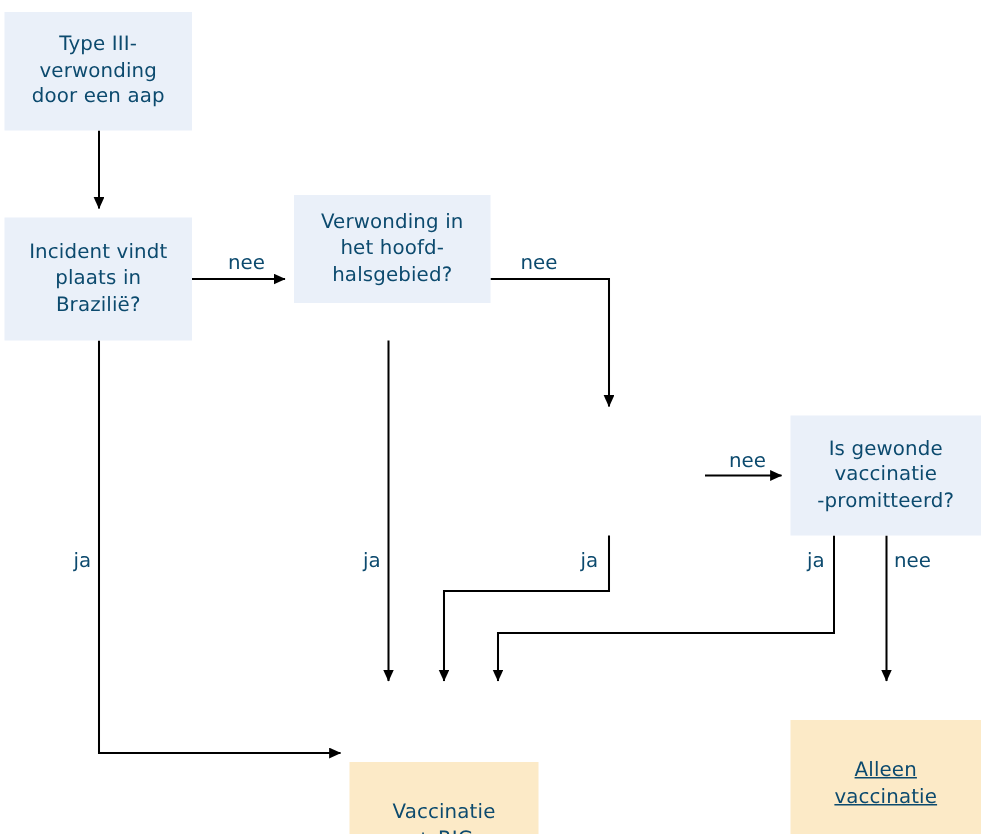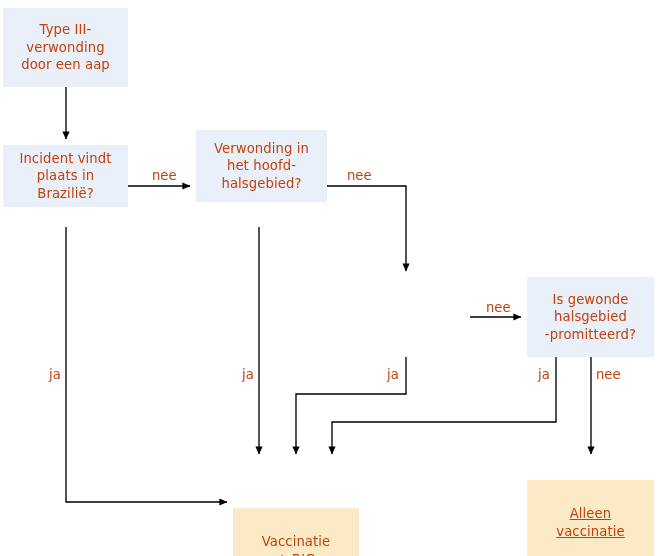--- a/index.html
+++ b/index.html
@@ -24,36 +24,36 @@
   }
   .node {
     position: absolute;
     box-sizing: border-box;
     display: flex;
     align-items: center;
     justify-content: center;
     text-align: center;
     font-size: 13.2px;
     line-height: 1.32;
-    color: #c2410c;
+    color: #0c4a6e;
     white-space: pre-line;
     letter-spacing: 0.1px;
   }
   .node-decision {
     background: #eaf0f9;
   }
   .node-terminal {
     background: #fceac7;
     margin-top: 48px;
   }
   .edge-label {
     position: absolute;
     font-family: "DejaVu Sans", sans-serif;
     font-size: 13.2px;
-    color: #c2410c;
+    color: #0c4a6e;
     background: transparent;
     white-space: nowrap;
     line-height: 1;
   }
 </style>
 </head>
 <body>
 
 <div id="flowchart-root">
 
@@ -73,31 +73,31 @@
         <path d="M 470 317 L 521 317"></path>
         <path d="M 556 357 L 556 422 L 332 422 L 332 454"></path>
         <path d="M 591 357 L 591 454"></path>
       </g>
   </svg>
 
   <div class="node node-decision" style="left: 3px; top: 8px; width: 125px; height: 79px;">Type III-
 verwonding
 door een aap</div>
 
-  <div class="node node-decision" style="left: 3px; top: 145px; width: 125px; height: 62px;">Incident vindt
+  <div class="node node-decision" style="left: 3px; top: 145px; width: 125px; height: 82px;">Incident vindt
 plaats in
 Brazilië?</div>
 
   <div class="node node-decision" style="left: 196px; top: 130px; width: 131px; height: 72px;">Verwonding in
 het hoofd-
 halsgebied?</div>
 
 
   <div class="node node-decision" style="left: 527px; top: 277px; width: 127px; height: 80px;">Is gewonde
-halsgebied
+vaccinatie
 -promitteerd?</div>
 
   <div class="node node-terminal" style="left: 233px; top: 460px; width: 126px; height: 85px;">Vaccinatie
 + RIG</div>
 
   <div class="node node-terminal" style="left: 527px; top: 432px; width: 127px; height: 85px; text-decoration: underline;">Alleen
 vaccinatie</div>
 
   <div id="edge-label-layer">
       <div class="edge-label" style="left: 152px; top: 169px;">nee</div>

